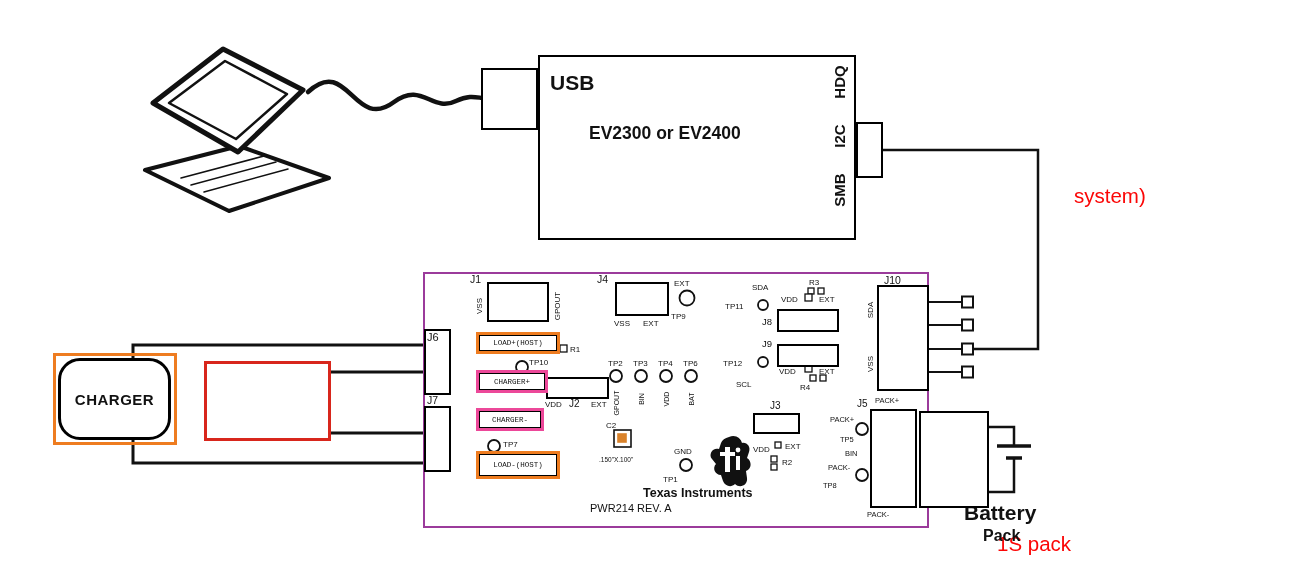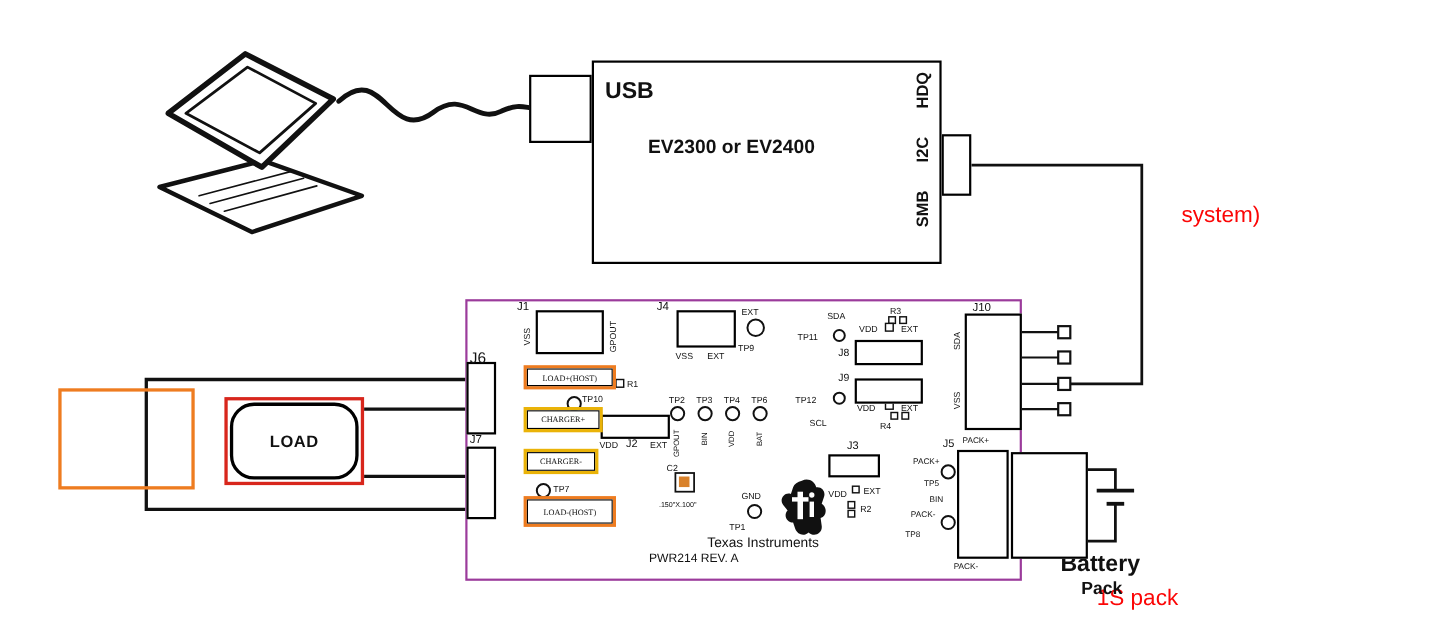--- a/index.html
+++ b/index.html
@@ -10,24 +10,24 @@
          font-family:"Liberation Sans", sans-serif; }
   .v   { position:absolute; white-space:nowrap; color:#111; line-height:1;
          transform:translate(-50%,-50%) rotate(-90deg);
          font-family:"Liberation Sans", sans-serif; }
   .b   { font-weight:bold; }
   .red { color:#fb0606; }
   .box { position:absolute; border:2px solid #000; background:#fff; box-sizing:border-box; }
   .box.thick { border-width:2.5px; }
   .hl { position:absolute; display:flex; box-sizing:border-box; }
   .hl.orange { border:3px solid #ee7c20; }
-  .hl.redhl  { border:3px solid #eab308; }
+  .hl.redhl  { border:3px solid #ec4899; }
   .hl-inner { flex:1; border:1px solid #000; background:#fff; display:flex;
               align-items:center; justify-content:center; font-size:7.5px;
-              font-family:Liberation Serif, serif; color:#111; white-space:nowrap; }
+              font-family:Liberation Mono, monospace; color:#111; white-space:nowrap; }
   .rbox { position:absolute; border:3.5px solid #000; border-radius:22px; background:#fff;
           display:flex; align-items:center; justify-content:center;
           font-weight:bold; font-size:15px; letter-spacing:.5px; color:#111;
           box-sizing:border-box; }
   .exthl { position:absolute; box-sizing:border-box; }
   .boardrect { position:absolute; border:2px solid #9b3b9b; box-sizing:border-box;
                background:transparent; }
 </style>
 </head>
 <body>
@@ -131,24 +131,24 @@
   <div class="v b" style="left:813px;top:82px;font-size:15px">HDQ</div>
   <div class="v b" style="left:813px;top:136px;font-size:15px">I2C</div>
   <div class="v b" style="left:813px;top:190px;font-size:15px">SMB</div>
 
   <div class="lbl red" style="left:1048px;top:186px;font-size:20.5px">system)</div>
   <div class="lbl red" style="left:971px;top:534px;font-size:20.5px">1S pack</div>
   <div class="lbl b" style="left:938px;top:502px;font-size:21px">Battery</div>
   <div class="lbl b" style="left:957px;top:528px;font-size:16px">Pack</div>
 
   <div class="exthl" style="left:27px;top:353px;width:124px;height:92px;border:3px solid #ee7c20"></div>
+  <div class="rbox" style="left:32px;top:358px;width:113px;height:82px">
+    <span>CHARGER</span>
+  </div>
   <div class="exthl" style="left:178px;top:361px;width:127px;height:80px;border:3px solid #d8261c"></div>
-  <div class="rbox" style="left:183px;top:366px;width:117px;height:70px">
-    <span>LOAD</span>
-  </div>
 
   <div class="boardrect" style="left:397px;top:272px;width:506px;height:256px"></div>
 
   <div class="box" style="left:461px;top:282px;width:62px;height:40px"></div>
   <div class="box" style="left:589px;top:282px;width:54px;height:34px"></div>
   <div class="box" style="left:751px;top:309px;width:62px;height:23px"></div>
   <div class="box" style="left:751px;top:344px;width:62px;height:23px"></div>
   <div class="box thick" style="left:851px;top:285px;width:52px;height:106px"></div>
   <div class="box" style="left:398px;top:329px;width:27px;height:66px"></div>
   <div class="box" style="left:398px;top:406px;width:27px;height:66px"></div>
@@ -192,21 +192,21 @@
   <div class="lbl" style="left:736px;top:339px;font-size:9.5px">J9</div>
   <div class="lbl" style="left:753px;top:368px;font-size:8px">VDD</div>
   <div class="lbl" style="left:793px;top:368px;font-size:8px">EXT</div>
   <div class="lbl" style="left:774px;top:384px;font-size:8px">R4</div>
   <div class="lbl" style="left:710px;top:381px;font-size:8px">SCL</div>
 
   <div class="lbl" style="left:858px;top:275px;font-size:10.5px">J10</div>
   <div class="v" style="left:845px;top:310px;font-size:8px">SDA</div>
   <div class="v" style="left:845px;top:364px;font-size:8px">VSS</div>
 
-  <div class="lbl" style="left:401px;top:318px;font-size:14px">J6</div>
+  <div class="lbl" style="left:401px;top:332px;font-size:11px">J6</div>
   <div class="lbl" style="left:401px;top:395px;font-size:10.5px">J7</div>
 
   <div class="lbl" style="left:503px;top:359px;font-size:8px">TP10</div>
   <div class="lbl" style="left:544px;top:346px;font-size:8px">R1</div>
 
   <div class="lbl" style="left:519px;top:401px;font-size:8px">VDD</div>
   <div class="lbl" style="left:543px;top:399px;font-size:10px">J2</div>
   <div class="lbl" style="left:565px;top:401px;font-size:8px">EXT</div>
 
   <div class="lbl" style="left:582px;top:360px;font-size:8px">TP2</div>
@@ -233,16 +233,16 @@
 
   <div class="lbl" style="left:831px;top:399px;font-size:10px">J5</div>
   <div class="lbl" style="left:849px;top:397px;font-size:7.5px">PACK+</div>
   <div class="lbl" style="left:804px;top:416px;font-size:7.5px">PACK+</div>
   <div class="lbl" style="left:814px;top:436px;font-size:7.5px">TP5</div>
   <div class="lbl" style="left:819px;top:450px;font-size:7.5px">BIN</div>
   <div class="lbl" style="left:802px;top:464px;font-size:7.5px">PACK-</div>
   <div class="lbl" style="left:797px;top:482px;font-size:7.5px">TP8</div>
   <div class="lbl" style="left:841px;top:511px;font-size:7.5px">PACK-</div>
 
-  <div class="lbl" style="left:617px;top:487px;font-size:12.5px;font-weight:400">Texas Instruments</div>
+  <div class="lbl" style="left:617px;top:487px;font-size:12.5px;font-weight:700">Texas Instruments</div>
   <div class="lbl" style="left:564px;top:503px;font-size:11px">PWR214 REV. A</div>
 
 </div>
 
 </body></html>

